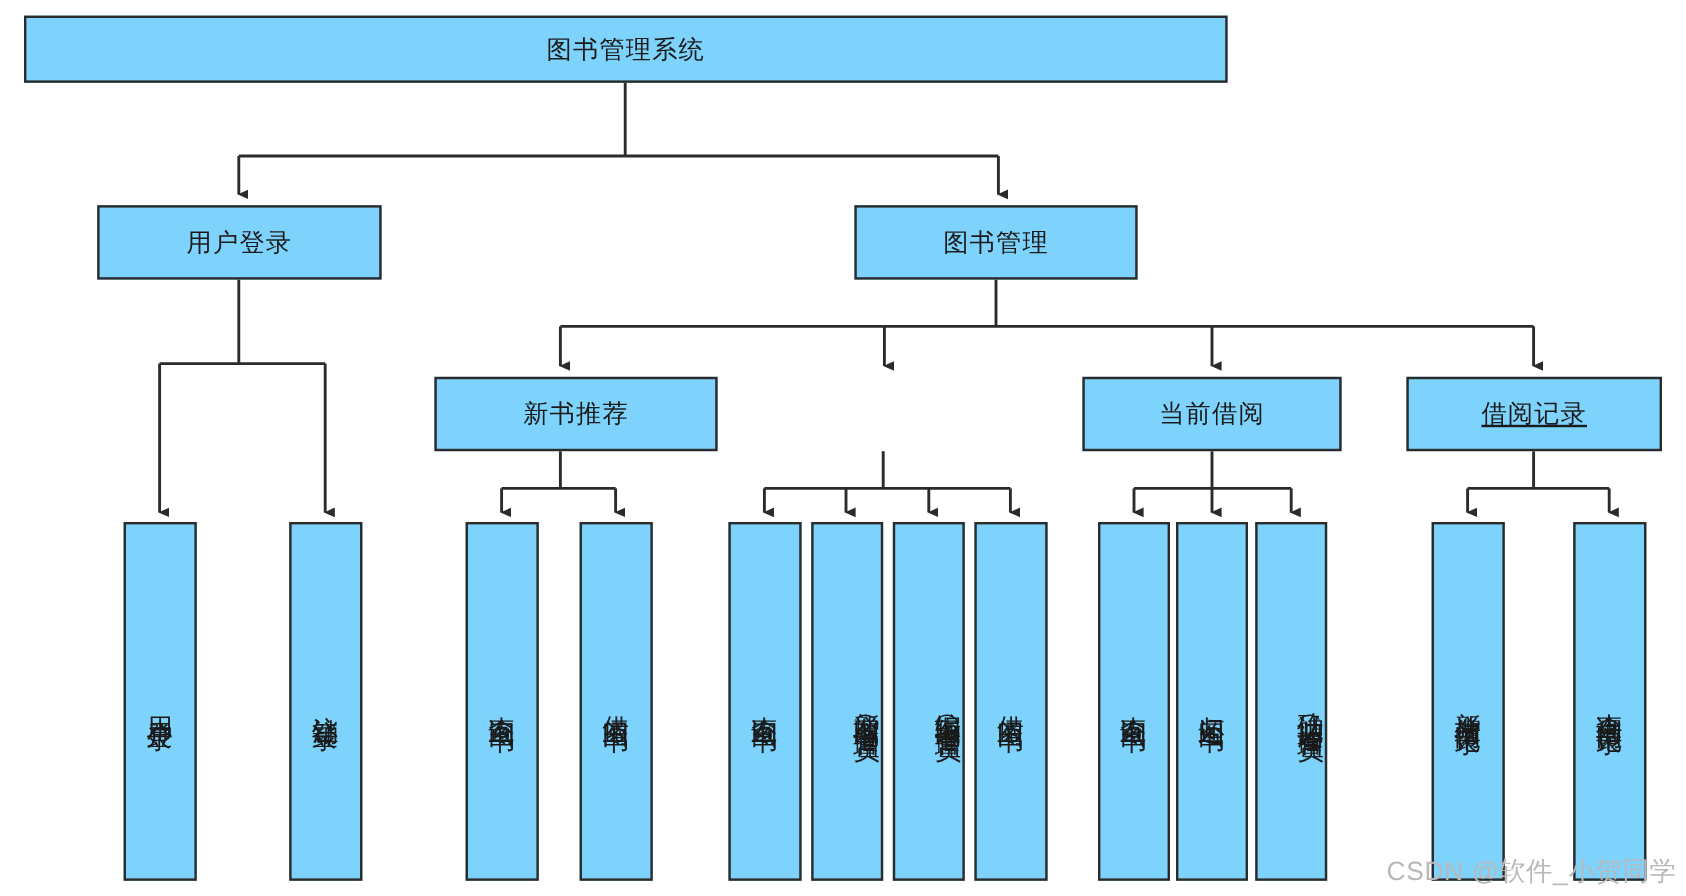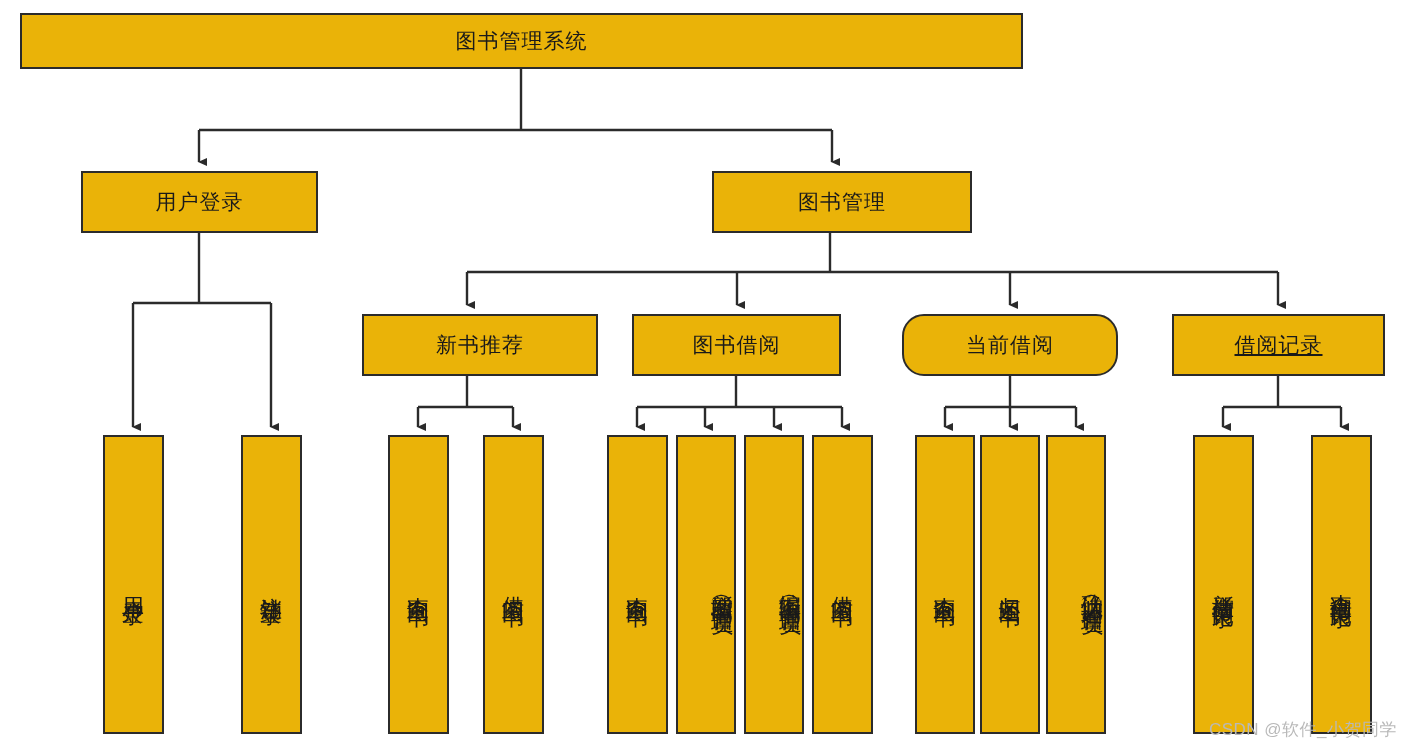--- a/index.html
+++ b/index.html
@@ -19,21 +19,21 @@
     position: absolute;
     left: 0;
     top: 0;
     width: 1405px;
     height: 747px;
     pointer-events: none;
   }
   .node {
     position: absolute;
     box-sizing: border-box;
-    background: #eab308;
+    background: #7dd3fc;
     border: 2px solid #2b2b2b;
     display: flex;
     align-items: center;
     justify-content: center;
     color: #1a1a1a;
     z-index: 2;
   }
   .node-h {
     font-size: 21px;
     letter-spacing: 1px;
@@ -51,21 +51,21 @@
     white-space: nowrap;
   }
   .node-v.centered {
     align-items: center;
     padding-top: 0;
   }
   .watermark {
     position: absolute;
     right: 8px;
     bottom: 6px;
-    font-size: 17px;
+    font-size: 22px;
     color: #b9b9b9;
     letter-spacing: 0.5px;
     white-space: nowrap;
     z-index: 3;
   }
 </style>
 </head>
 <body>
 
 <div id="canvas">
@@ -120,31 +120,28 @@
     </g>
   </svg>
 
   <div class="node node-h" style="left:20px; top:13px; width:1003px; height:56px;">
     <span>图书管理系统</span>
   </div>
 
   <div class="node node-h" style="left:81px; top:171px; width:237px; height:62px;">
     <span>用户登录</span>
   </div>
-  <div class="node node-h" style="left:712px; top:171px; width:260px; height:62px;">
+  <div class="node node-h" style="left:712px; top:171px; width:236px; height:62px;">
     <span>图书管理</span>
   </div>
 
   <div class="node node-h" style="left:362px; top:314px; width:236px; height:62px;">
     <span>新书推荐</span>
   </div>
-  <div class="node node-h" style="left:632px; top:314px; width:209px; height:62px;">
-    <span>图书借阅</span>
-  </div>
-  <div class="node node-h" style="left:902px; top:314px; width:216px; height:62px;border-radius:22px;">
+  <div class="node node-h" style="left:902px; top:314px; width:216px; height:62px;">
     <span>当前借阅</span>
   </div>
   <div class="node node-h" style="left:1172px; top:314px; width:213px; height:62px;text-decoration:underline;">
     <span>借阅记录</span>
   </div>
 
   <div class="node node-v centered" style="left:103px; top:435px; width:61px; height:299px;">
     <span>用户登录</span>
   </div>
   <div class="node node-v centered" style="left:241px; top:435px; width:61px; height:299px;">

